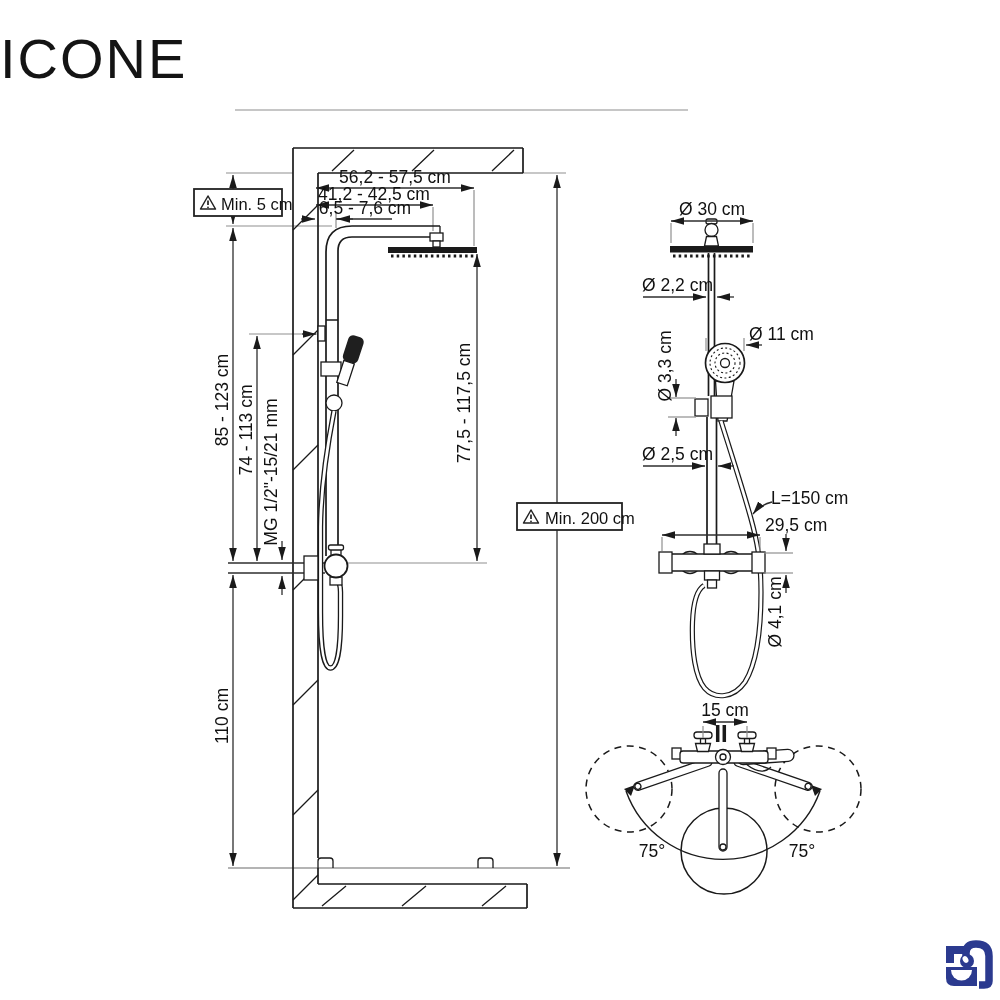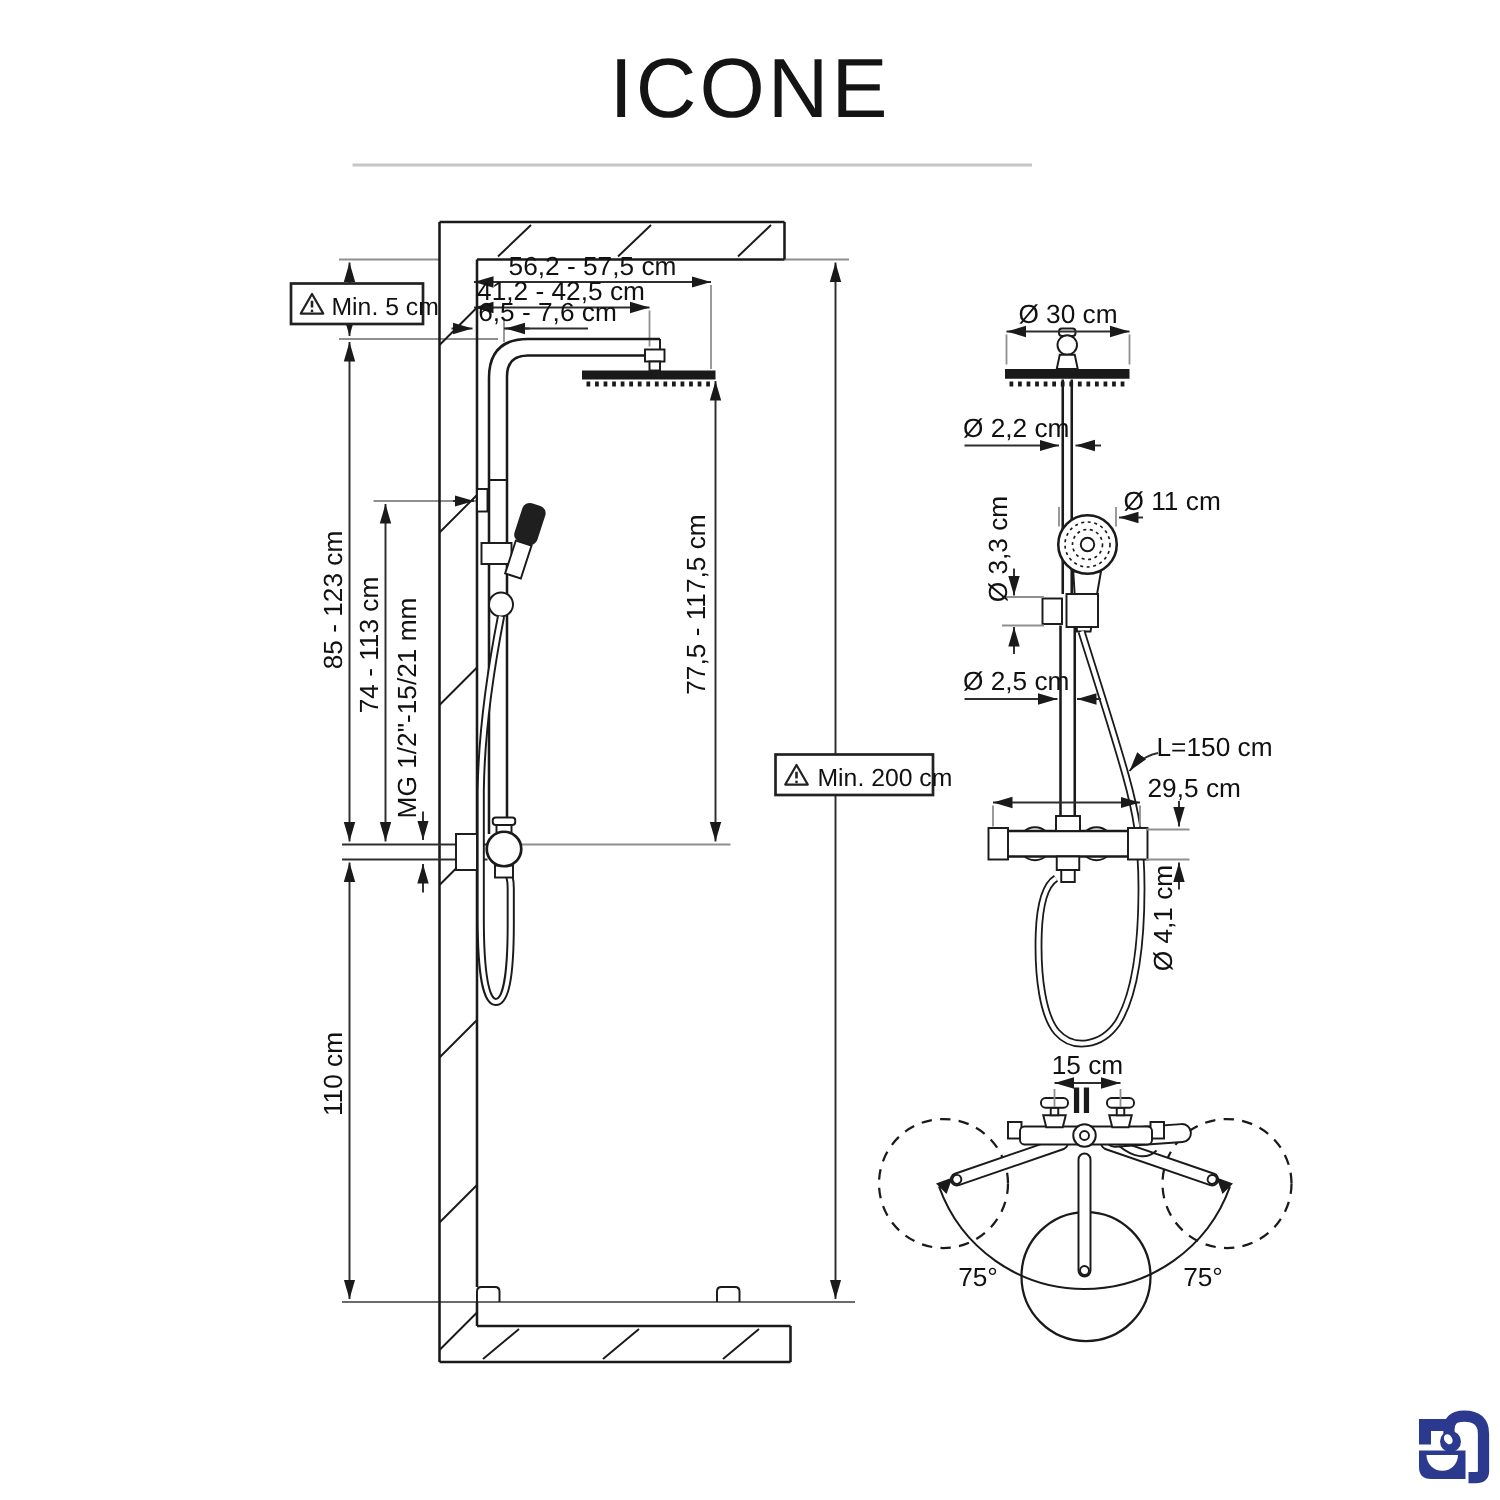--- a/index.html
+++ b/index.html
@@ -1,18 +1,18 @@
 <!DOCTYPE html>
 <html><head>
 <meta charset="utf-8">
 <style>
   html,body{margin:0;padding:0;background:#ffffff;}
   .page{position:relative;width:1000px;height:1000px;background:#fff;overflow:hidden;
         font-family:"Liberation Sans",sans-serif;}
-  .title{position:absolute;top:26px;left:0;width:100%;text-align:center;
+  .title{position:absolute;top:26px;left:0;width:100%;text-align:left;
          font-size:56px;font-weight:500;letter-spacing:2px;color:#141414;}
   .divider{position:absolute;top:109px;left:235px;width:453px;height:2px;background:#c6c6c6;}
   svg text{font-family:"Liberation Sans",sans-serif;}
   .dimtxt{font-size:17.5px;font-weight:500;fill:#111;}
   .boxtxt{font-size:16.5px;font-weight:500;fill:#111;}
   .geo{stroke:#1a1a1a;stroke-width:1.7;fill:none;}
   .geot{stroke:#1a1a1a;stroke-width:1.3;fill:none;}
   .dim{stroke:#2e2e2e;stroke-width:1.3;fill:none;}
   .ext{stroke:#8f8f8f;stroke-width:1.2;fill:none;}
   .wfill{fill:#ffffff;}

